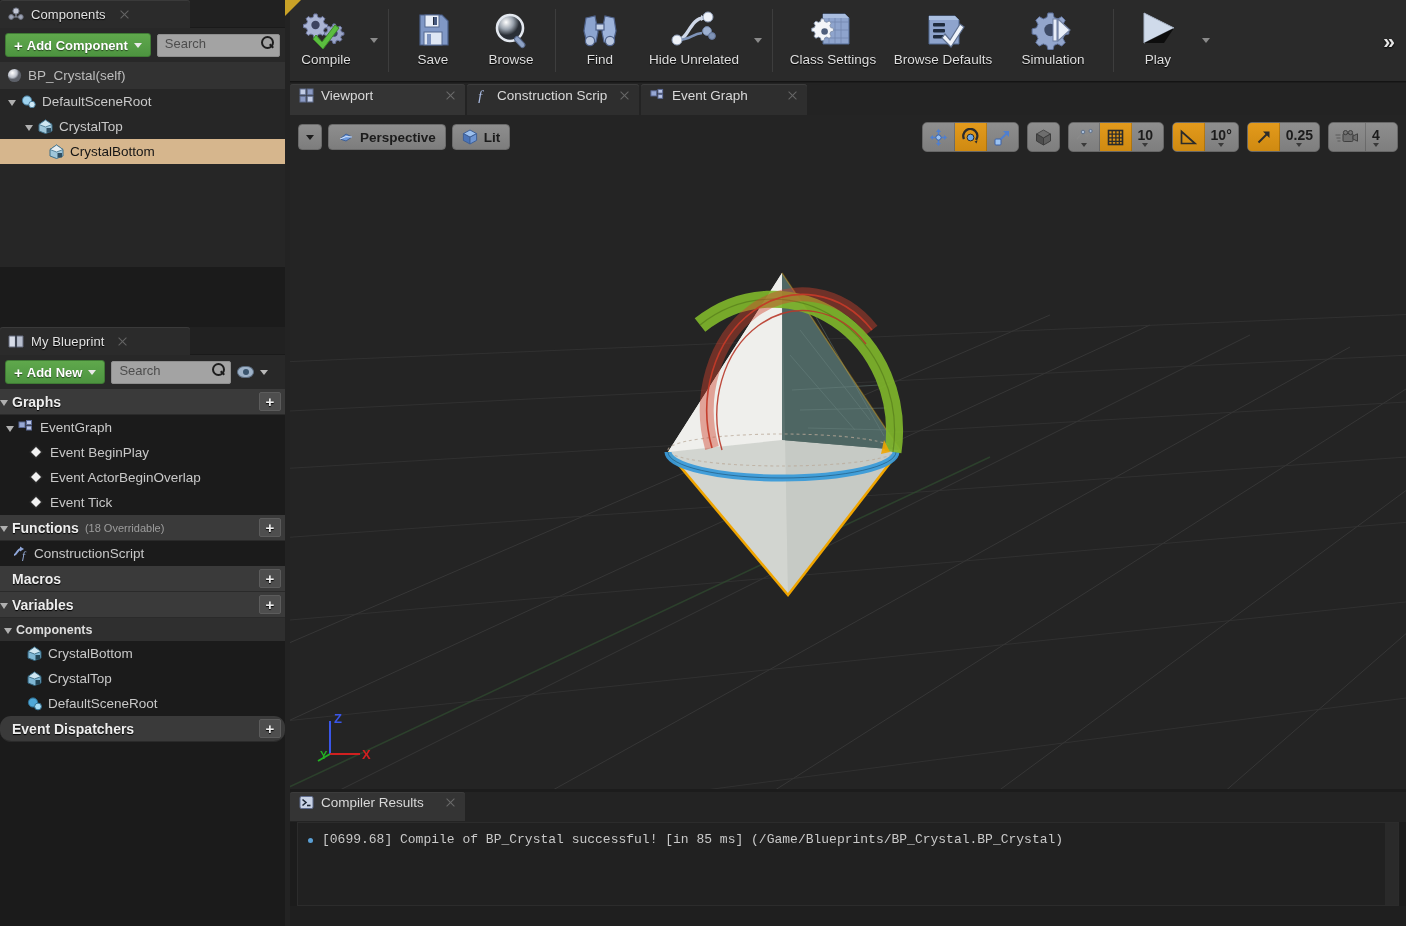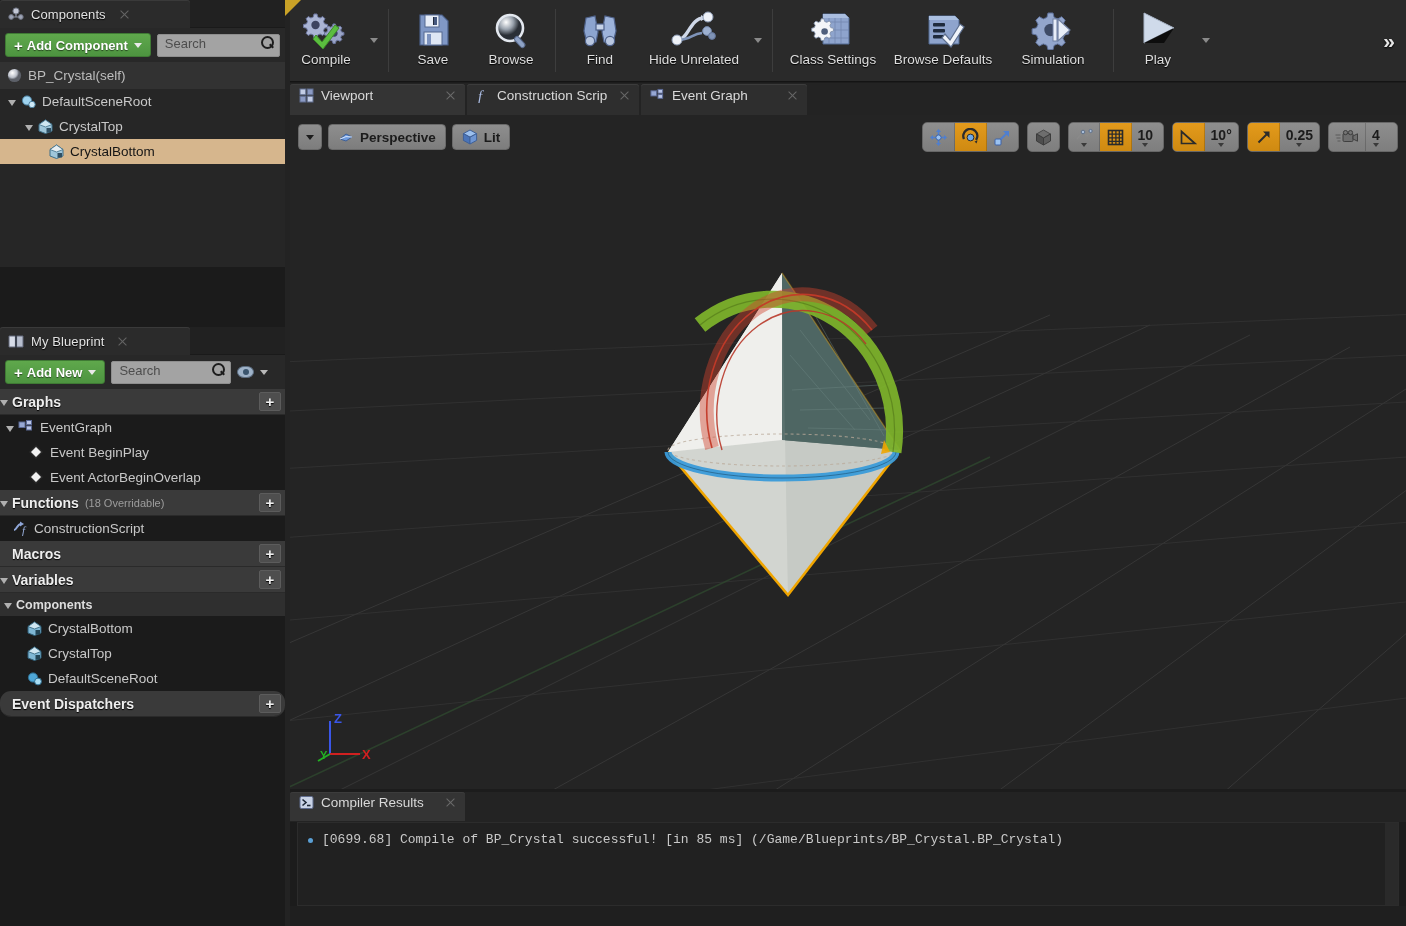--- a/index.html
+++ b/index.html
@@ -579,20 +579,28 @@
         </span>
         <span>Event BeginPlay</span>
       </div>
       <div class="row" style="padding-left:28px;">
         <span class="ic">
           <svg width="16" height="16" viewBox="0 0 16 16">
             <path d="M8 2 L14 8 L8 14 L2 8 Z" fill="#f2f2f2" stroke="#2a2a2a" stroke-width="1.4"></path>
           </svg>
         </span>
         <span>Event ActorBeginOverlap</span>
+      </div>
+      <div class="row" style="padding-left:28px;">
+        <span class="ic">
+          <svg width="16" height="16" viewBox="0 0 16 16">
+            <path d="M8 2 L14 8 L8 14 L2 8 Z" fill="#f2f2f2" stroke="#2a2a2a" stroke-width="1.4"></path>
+          </svg>
+        </span>
+        <span>Event Tick</span>
       </div>
 
       <div class="sec-head">
         <span class="arrow open"></span>
         <span>Functions</span>
         <span class="sub">(18 Overridable)</span>
         <span class="plus-btn">+</span>
       </div>
       <div class="row" style="padding-left:12px;">
         <span class="ic">

